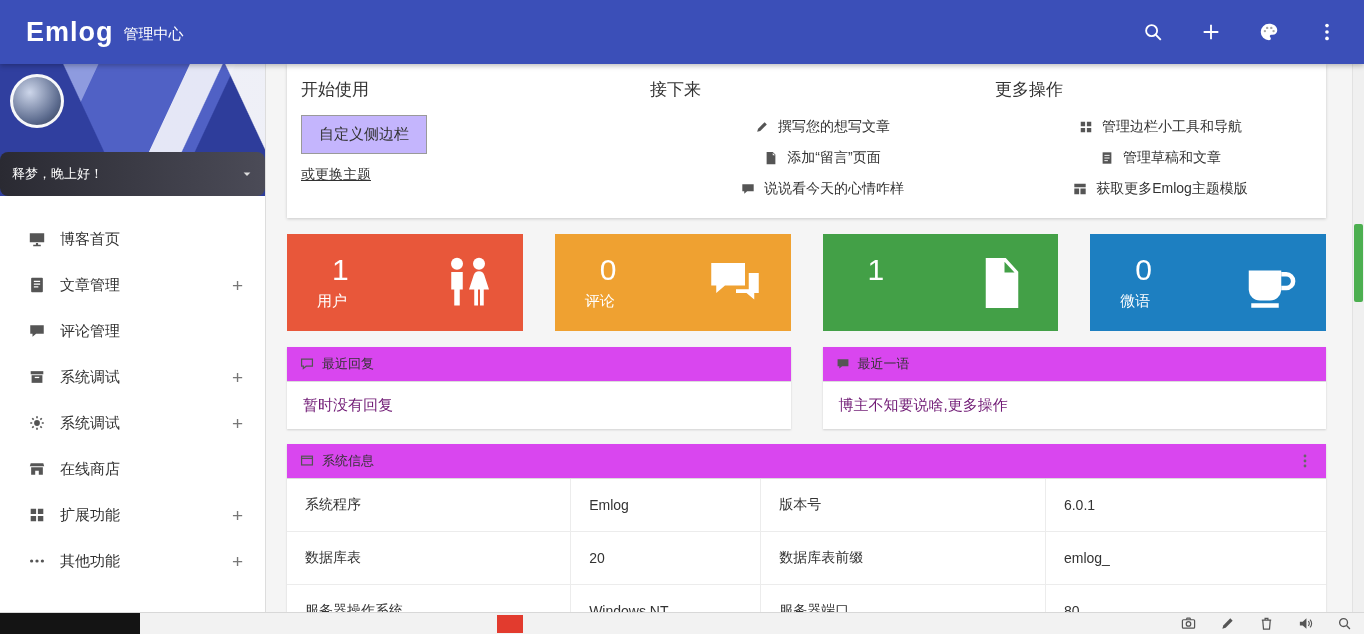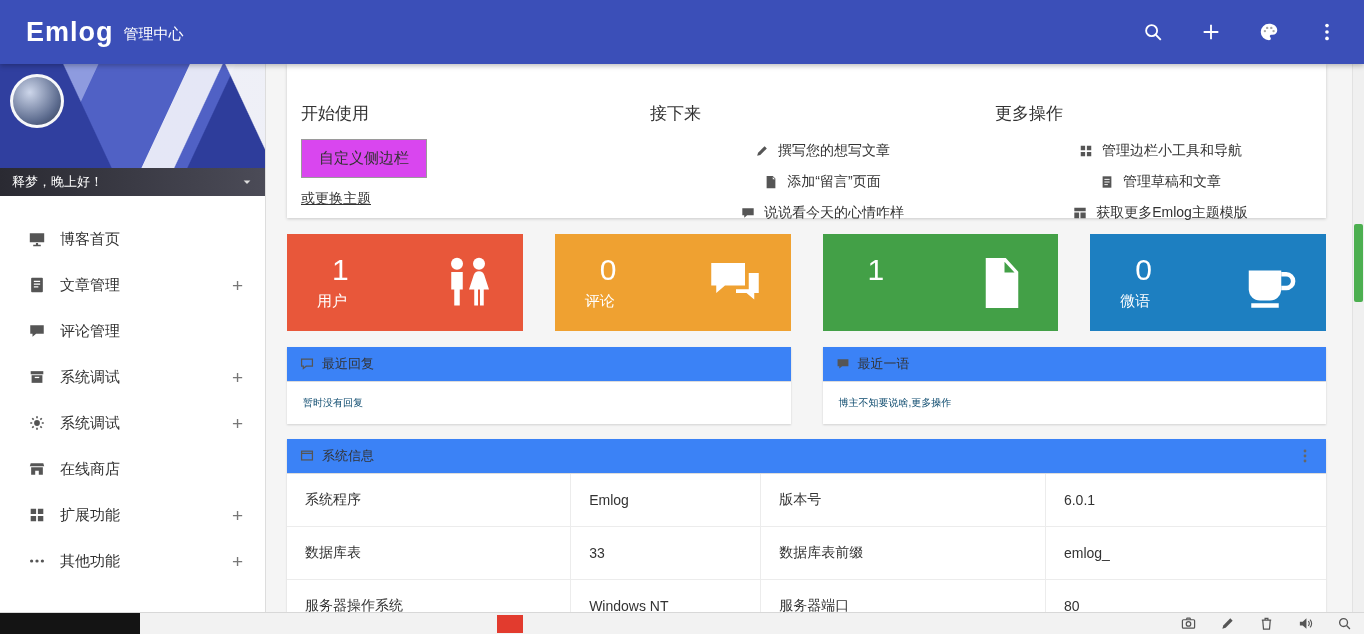--- a/index.html
+++ b/index.html
@@ -21,65 +21,65 @@
              border-right:1px solid #ddd; z-index:5; }
   .profile { position:relative; height:132px; overflow:hidden;
              background:
                linear-gradient(245deg, rgba(255,255,255,.92) 0 12%, transparent 12.4%),
                linear-gradient(115deg, transparent 58%, rgba(255,255,255,.85) 58.3% 68%, transparent 68.4%),
                linear-gradient(65deg, #303f9f 38%, transparent 38.4%),
                linear-gradient(115deg, #8e9bdf 0 30%, #5061c5 30.3% 72%, #2e3d9b 72.4%); }
   .avatar { position:absolute; left:10px; top:10px; width:54px; height:54px; border-radius:50%;
             border:3px solid rgba(255,255,255,.95); cursor:pointer;
             background:radial-gradient(circle at 35% 32%, #cdd6ea, #5c6b8e 65%, #2c3750); }
-  .greeting { position:absolute; left:0; right:0; bottom:0; height:28px; display:flex;
+  .greeting { position:absolute; left:0; right:0; bottom:0; height:44px; display:flex;
               align-items:center; justify-content:space-between; padding:0 12px;
               background:linear-gradient(90deg, #2a2a32, #4b4b57); color:#fff; font-size:13px;
-              cursor:pointer; }
+              cursor:pointer;border-radius:8px; }
   .chev { width:12px; height:12px; color:#ddd; }
   .menu { padding-top:20px; }
   .menu-item { height:46px; display:flex; align-items:center; padding:0 22px 0 28px;
                font-size:15px; color:#333; cursor:pointer; }
   .mi-icon { width:18px; height:18px; color:#555; margin-right:14px; flex:none; }
   .mi-icon svg { width:100%; height:100%; }
   .mi-plus { margin-left:auto; color:#777; font-size:19px; line-height:1; }
 
   
   .main { position:absolute; left:267px; top:64px; right:12px; bottom:22px; overflow:hidden;
           padding:0 26px 0 20px; background:#f5f5f5; }
 
   .welcome-card { background:#fff; box-shadow:0 1px 3px rgba(0,0,0,.18); height:154px;
-                  display:flex; padding:38px 0 0 14px; }
+                  display:flex; padding:14px 0 0 14px; }
   .wc-col1 { width:349px; }
   .wc-col2 { width:345px; }
   .wc-col3 { flex:1; }
   .wc-title { font-size:17px; color:#333; margin-bottom:10px; font-weight:400; }
-  .wc-btn { display:inline-block; border:1px solid #9a9a9a; background:#d946ef; padding:9px 17px;
+  .wc-btn { display:inline-block; border:1px solid #9a9a9a; background:#c4b5fd; padding:9px 17px;
             font-size:15px; color:#333; margin:4px 0 12px; cursor:pointer; font-family:inherit; }
   .wc-alt { font-size:14px; color:#333; cursor:pointer;text-decoration:underline; }
   .wc-item { display:flex; align-items:center; gap:9px; height:31px; font-size:14px; color:#333;
              cursor:pointer;justify-content:center; }
   .wi-icon { width:14px; height:14px; color:#555; flex:none; }
   .wi-icon svg { width:100%; height:100%; }
 
   .stats { display:flex; gap:32px; margin-top:16px; }
   .stat-card { flex:1; height:97px; position:relative; color:#fff; cursor:pointer; }
   .stat-value { font-size:30px; margin:19px 0 5px 45px; }
   .stat-label { font-size:15px; margin-left:30px; }
   .stat-icon { position:absolute; right:26px; top:50%; transform:translateY(-50%);
                width:60px; height:60px; }
   .stat-icon svg { width:100%; height:100%; }
 
   .panel-row { display:flex; gap:32px; margin-top:16px; }
   .panel { flex:1; box-shadow:0 1px 2px rgba(0,0,0,.15); background:#fff; }
-  .panel-head { display:flex; align-items:center; gap:8px; height:35px; background:#3b82f6;
+  .panel-head { display:flex; align-items:center; gap:8px; height:35px; background:#d946ef;
                 padding:0 13px; font-size:13px; color:#333; border-bottom:1px solid #dcdcdc; }
   .ph-icon { width:14px; height:14px; color:#555; flex:none; }
   .ph-icon svg { width:100%; height:100%; }
-  .panel-body { padding:14px 16px; font-size:10px; color:#0c4a6e; }
+  .panel-body { padding:14px 16px; font-size:15px; color:#701a75; }
 
   .system { margin-top:15px; box-shadow:0 1px 2px rgba(0,0,0,.15); background:#fff; }
   .kebab { margin-left:auto; width:16px; height:16px; color:#666; cursor:pointer; }
   .kebab svg { width:100%; height:100%; }
   table.sysinfo { width:100%; border-collapse:collapse; }
   .sysinfo td { padding:17px 18px; font-size:14px; color:#333; border-bottom:1px solid #ececec;
                 background:#fff; }
   .sysinfo td:nth-child(1), .sysinfo td:nth-child(2), .sysinfo td:nth-child(3)
               { border-right:1px solid #ececec; }
 
@@ -352,21 +352,21 @@
         </colgroup>
       <tbody>
         <tr>
           <td>系统程序</td>
           <td>Emlog</td>
           <td>版本号</td>
           <td>6.0.1</td>
         </tr>
         <tr>
           <td>数据库表</td>
-          <td>33</td>
+          <td>20</td>
           <td>数据库表前缀</td>
           <td>emlog_</td>
         </tr>
         <tr>
           <td>服务器操作系统</td>
           <td>Windows NT</td>
           <td>服务器端口</td>
           <td>80</td>
         </tr>
       </tbody>

